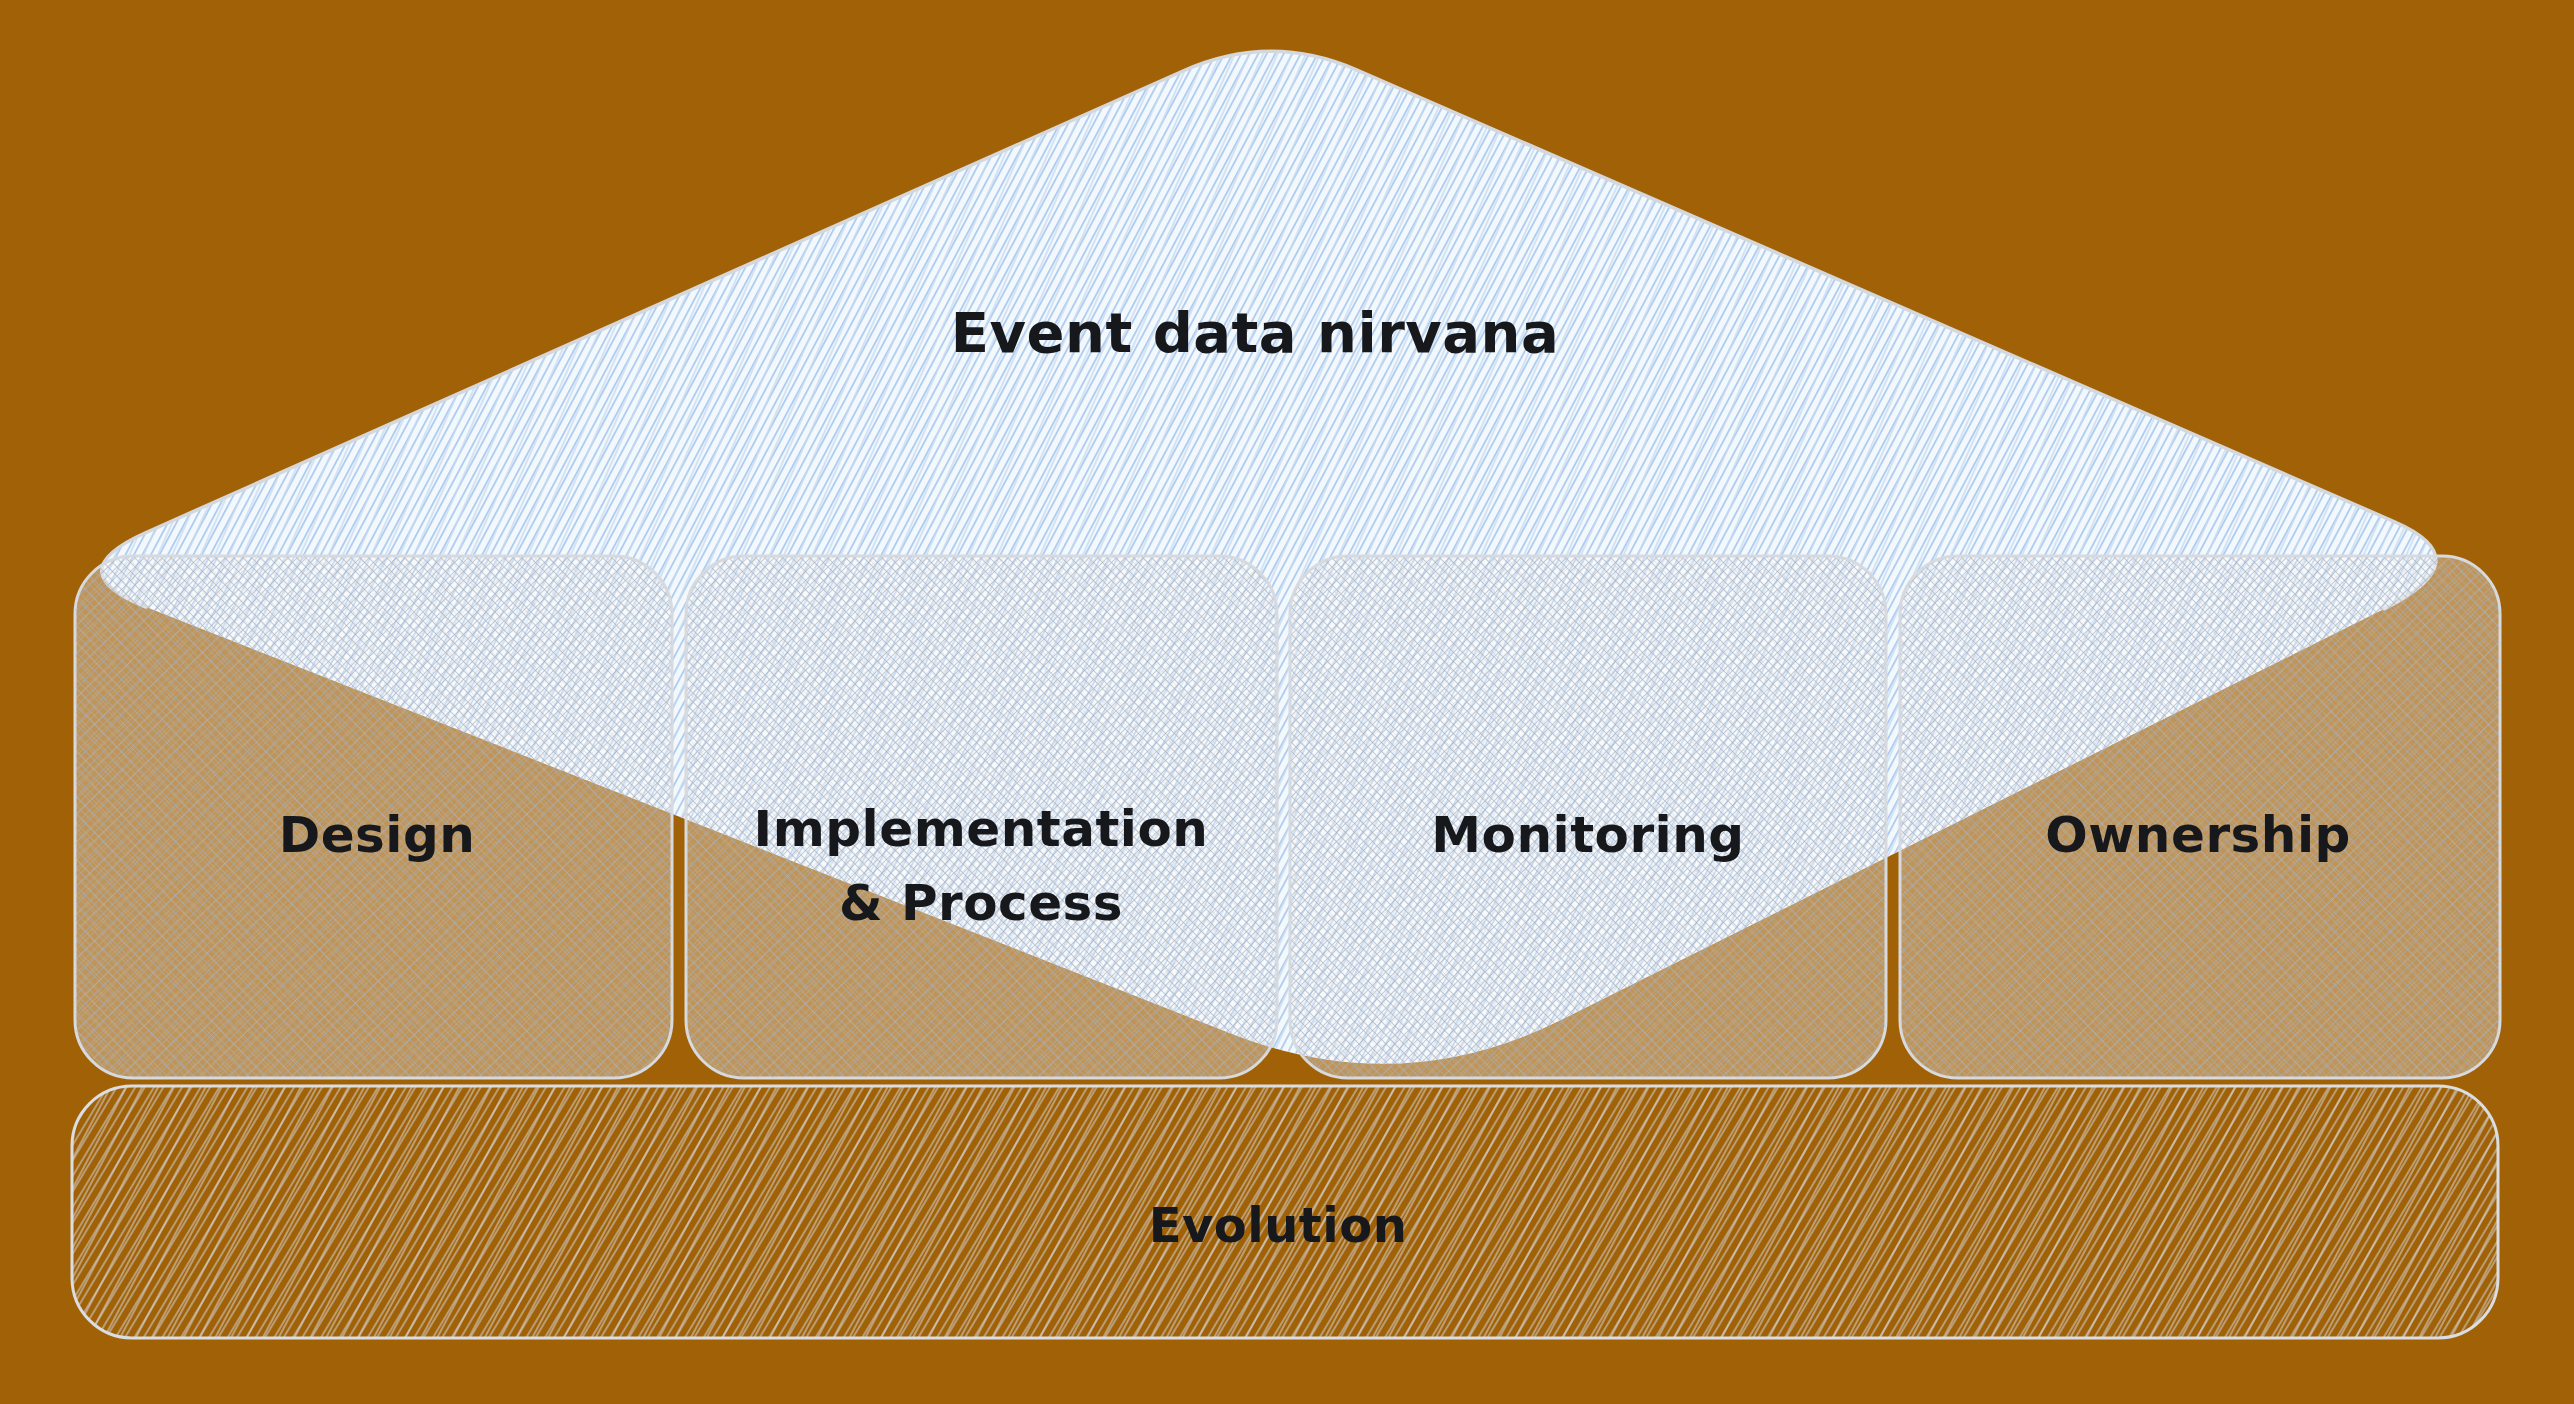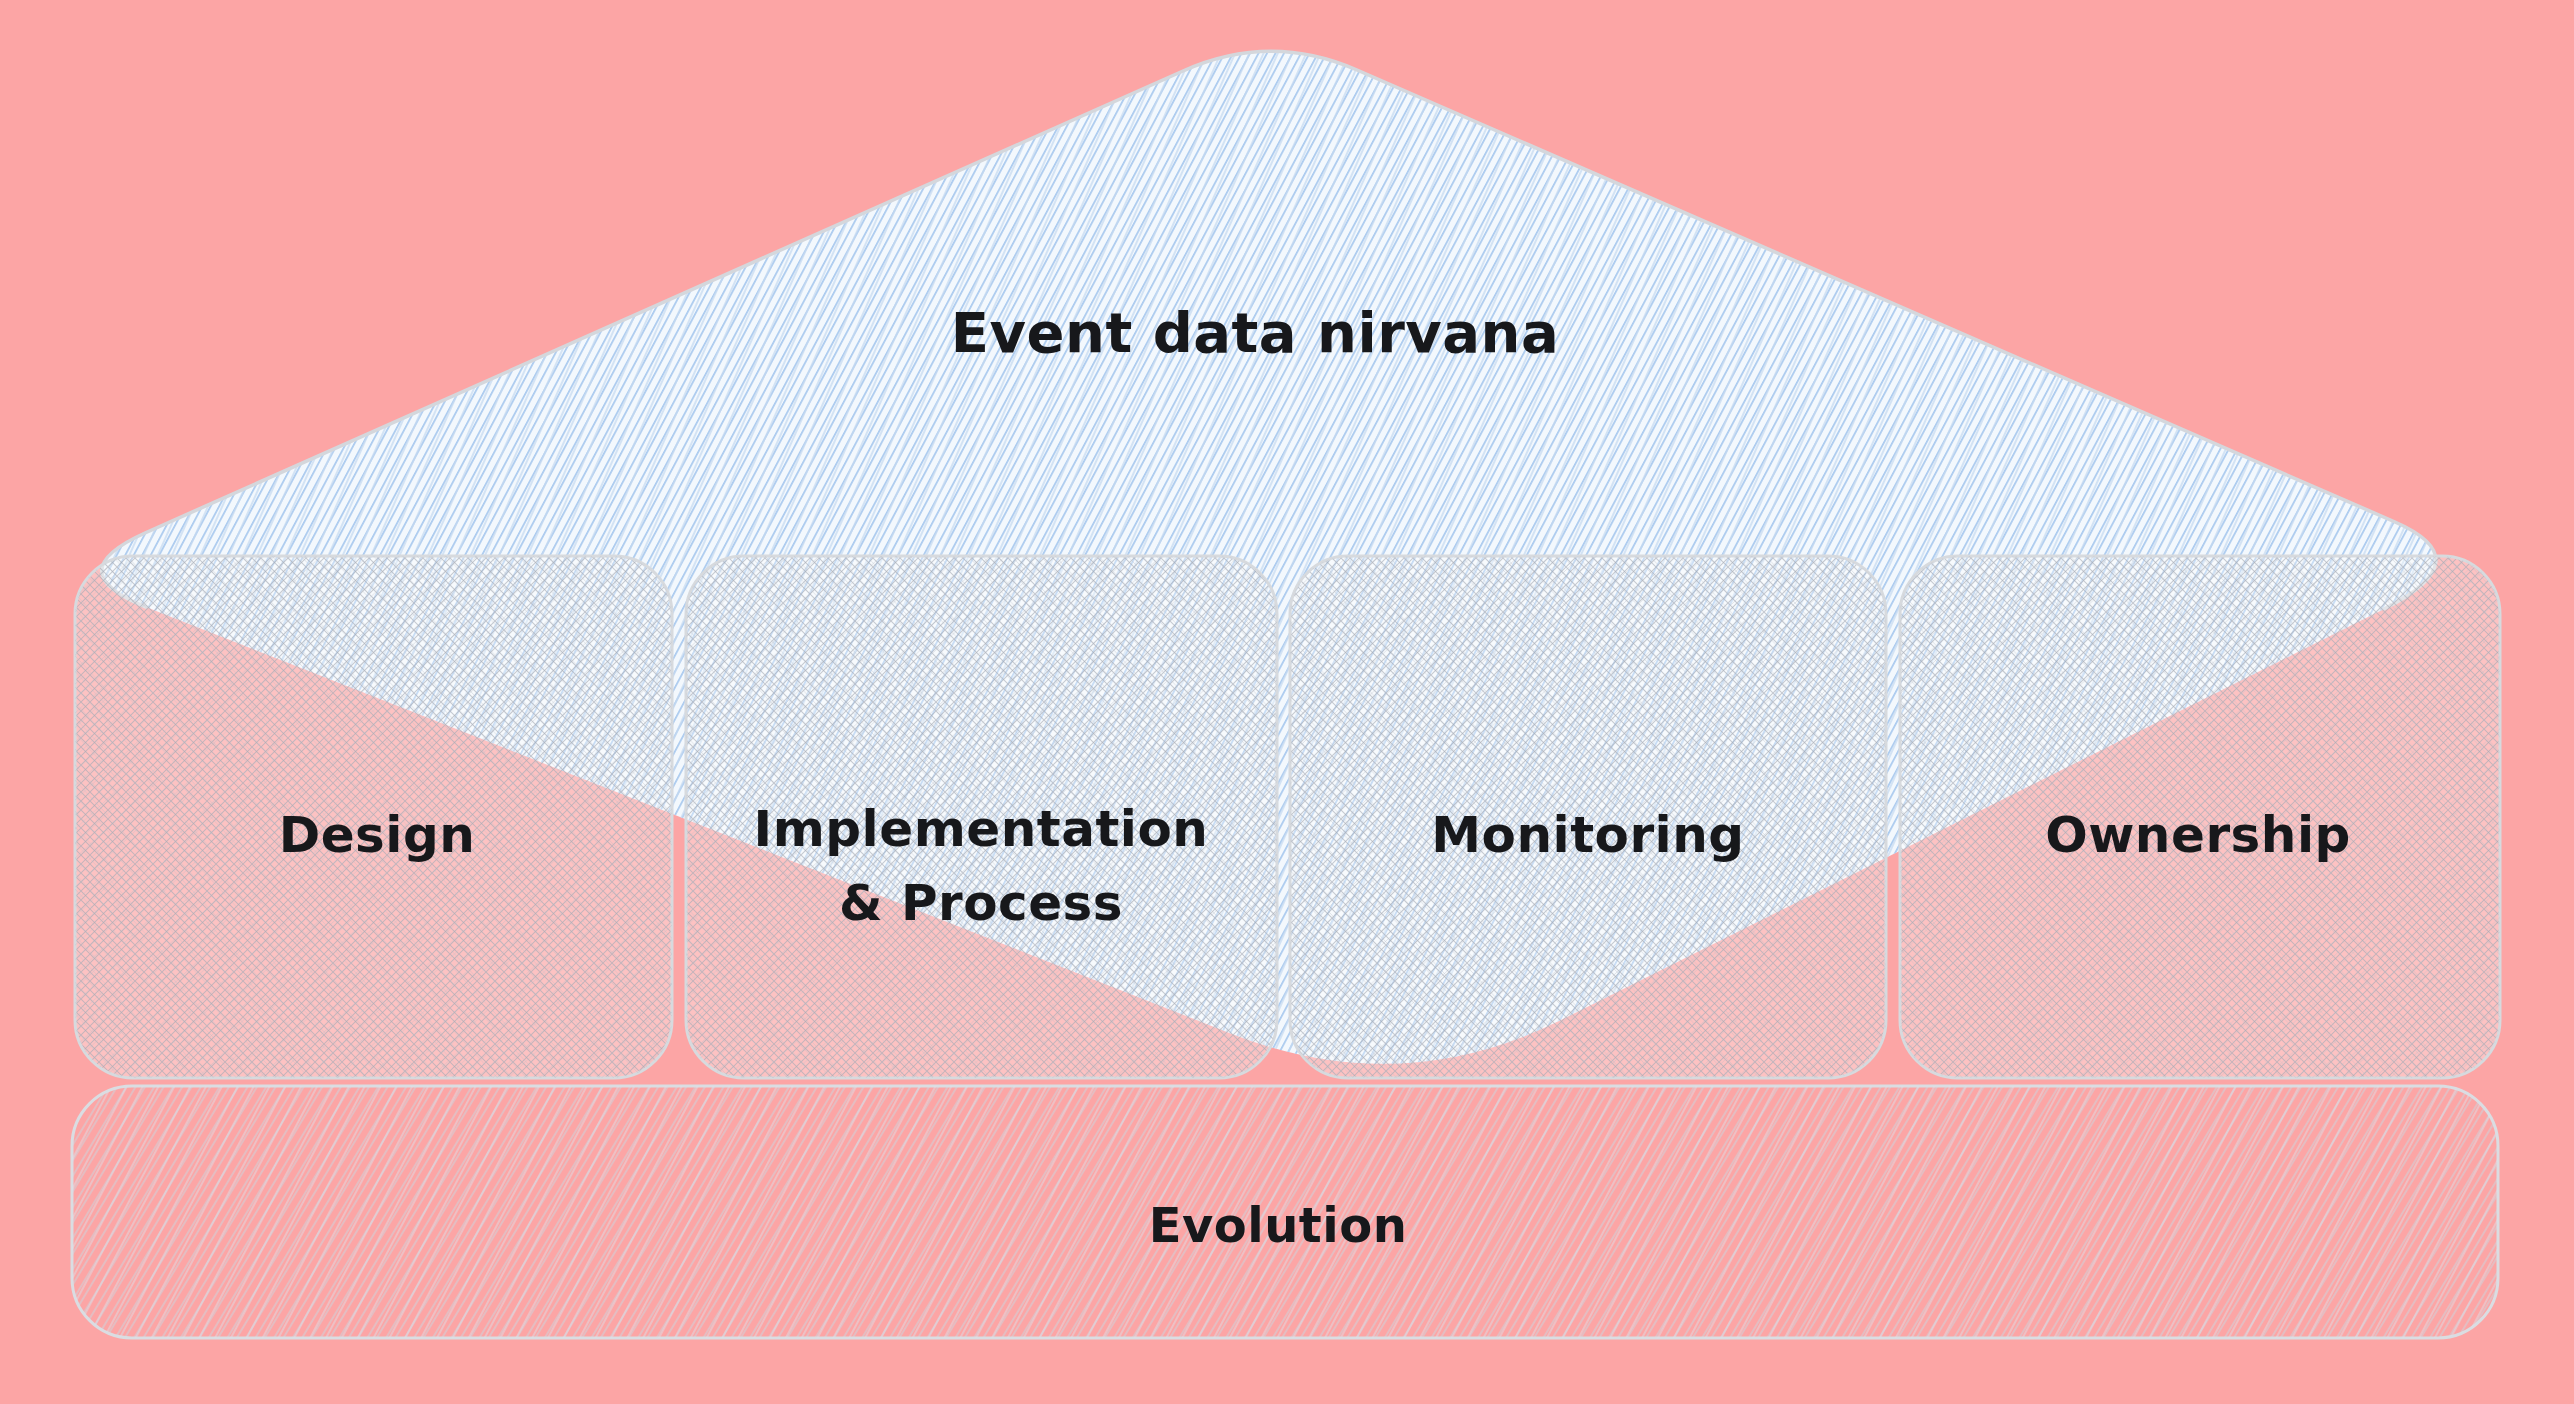--- a/index.html
+++ b/index.html
@@ -1,20 +1,20 @@
 <!DOCTYPE html>
 <html><head>
 <meta charset="utf-8">
 <style>
   html, body { margin: 0; padding: 0; background: #ffffff; }
   .canvas {
     position: relative;
     width: 2574px;
     height: 1404px;
-    background: #fca5a5;
+    background: #a16207;
     overflow: hidden;
     font-family: "DejaVu Sans", "Liberation Sans", sans-serif;
   }
   svg { display: block; width: 2574px; height: 1404px; }
   text {
     font-family: "DejaVu Sans", "Liberation Sans", sans-serif;
     font-weight: 600;
     fill: #17181b;
     letter-spacing: 0.5px;
   }

